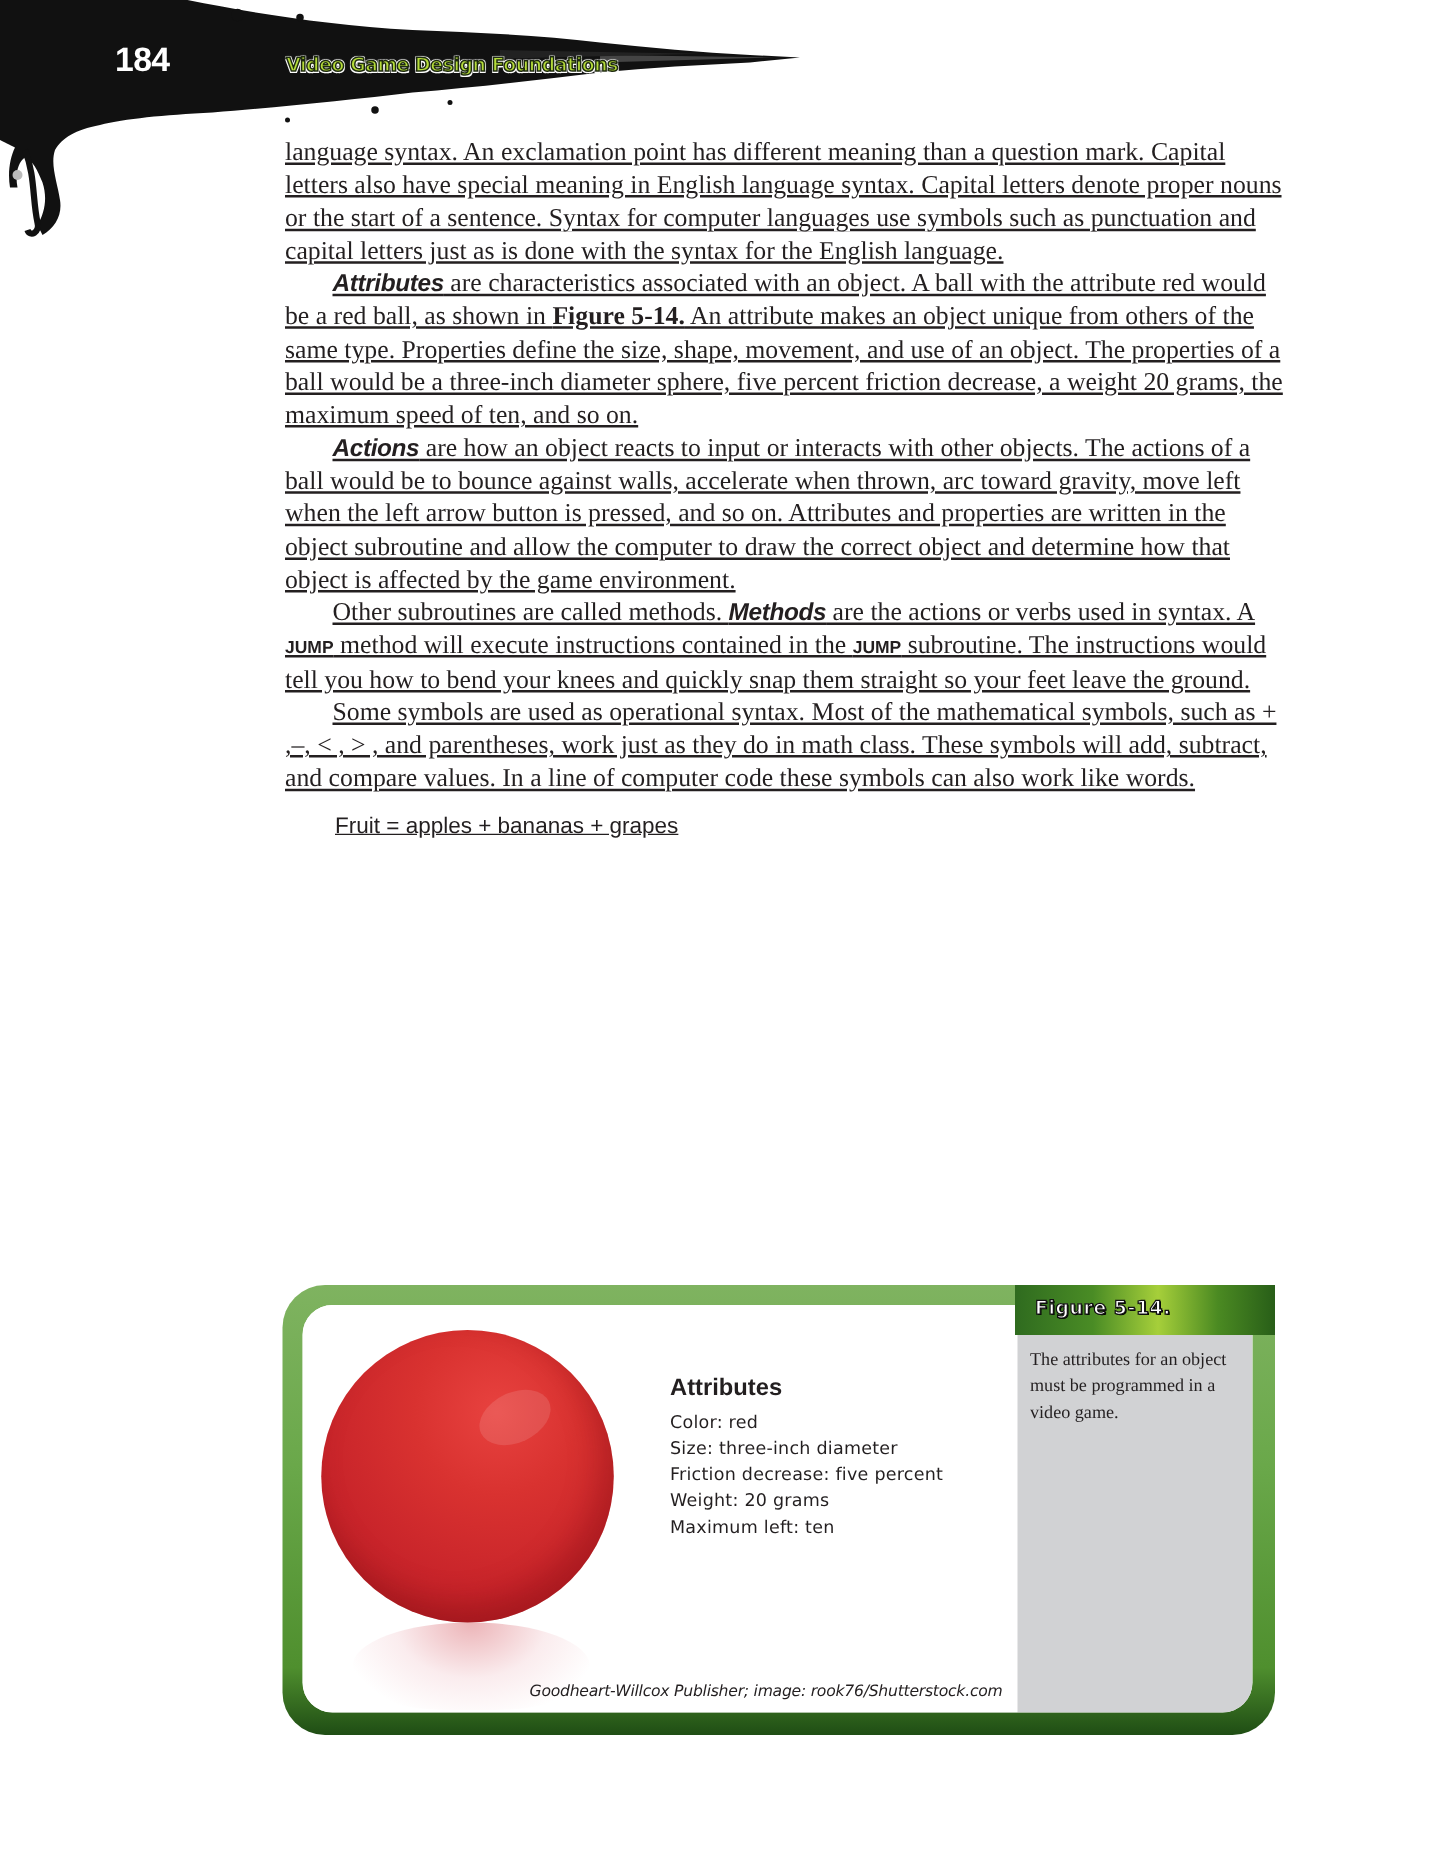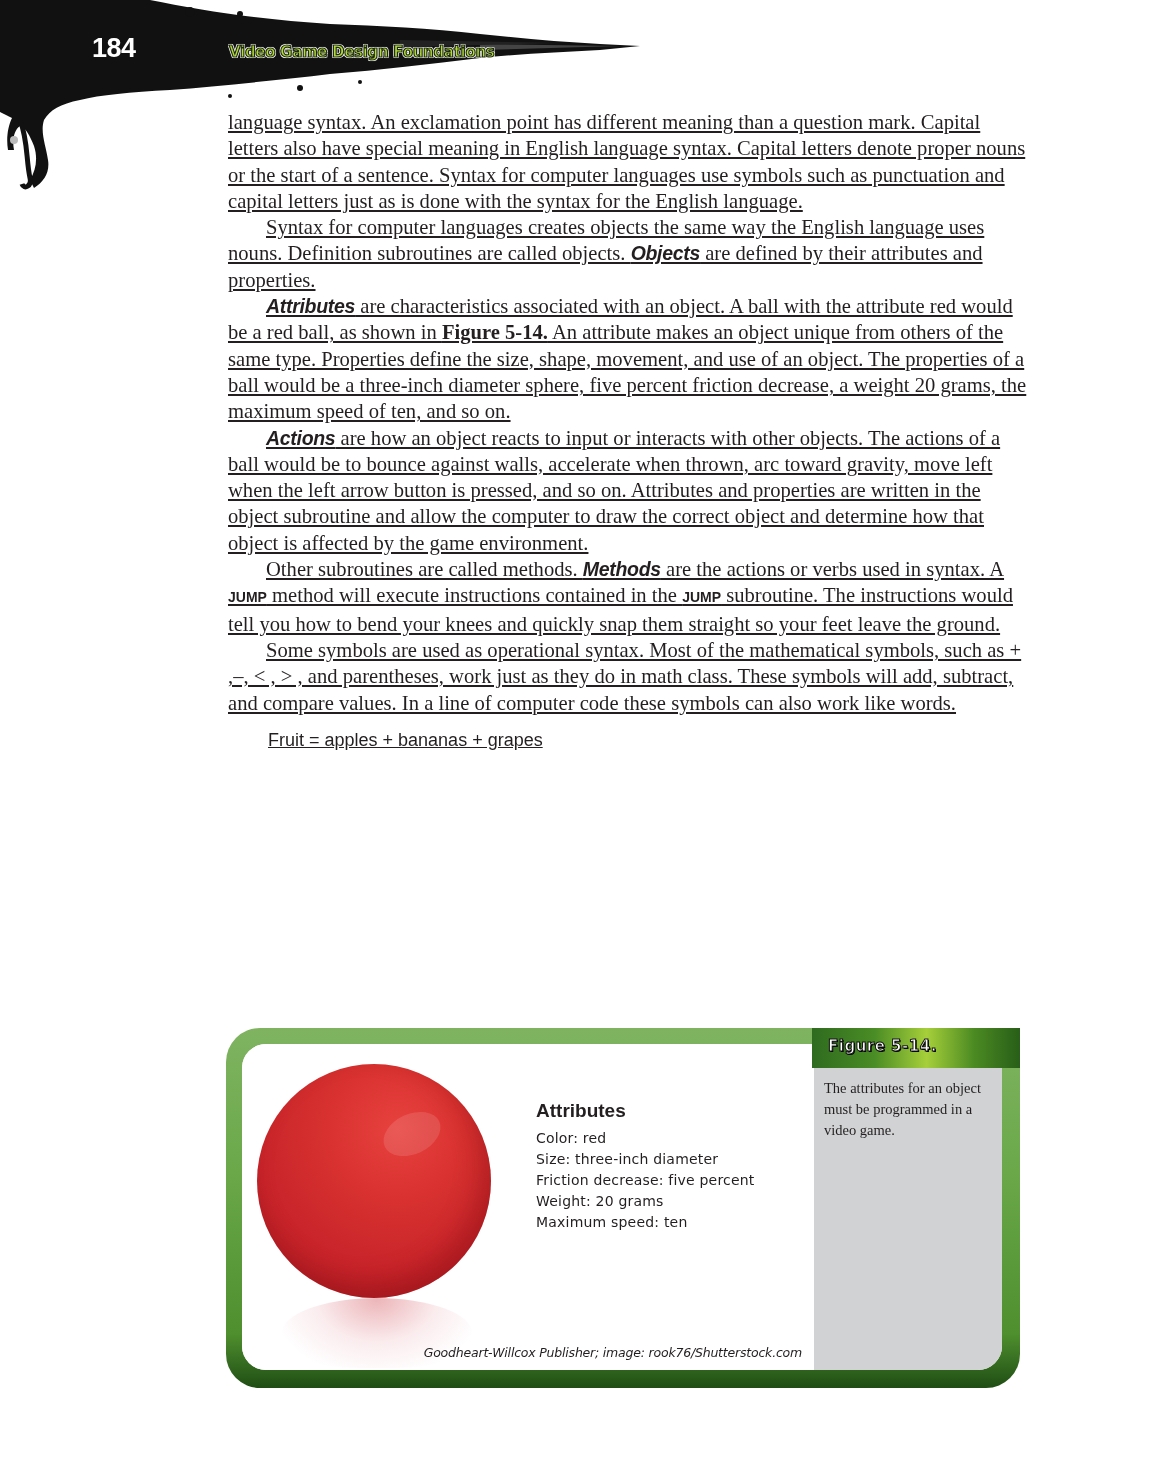--- a/index.html
+++ b/index.html
@@ -119,21 +119,20 @@
     <circle cx="360" cy="82" r="2" fill="#111"></circle>
     <path d="M480,44 L620,46 L480,50 Z" fill="#444"></path>
     <path d="M400,40 L560,43 L400,47 Z" fill="#222"></path>
   </svg>
   <div class="page-number">184</div>
   <div class="book-title">Video Game Design Foundations</div>
 </div>
 
 <div class="body-text">
   <p class="no-indent">language syntax. An exclamation point has different meaning than a question mark. Capital letters also have special meaning in English language syntax. Capital letters denote proper nouns or the start of a sentence. Syntax for computer languages use symbols such as punctuation and capital letters just as is done with the syntax for the English language.</p>
-  <p><span>Syntax for computer languages creates objects the same way the English language uses nouns. Definition subroutines are called objects. </span><span class="term">Objects</span><span> are defined by their attributes and properties.</span></p>
   <p><span class="term">Attributes</span><span> are characteristics associated with an object. A ball with the attribute red would be a red ball, as shown in </span><span class="fig-ref">Figure 5-14.</span><span> An attribute makes an object unique from others of the same type. Properties define the size, shape, movement, and use of an object. The properties of a ball would be a three-inch diameter sphere, five percent friction decrease, a weight 20 grams, the maximum speed of ten, and so on.</span></p>
   <p><span class="term">Actions</span><span> are how an object reacts to input or interacts with other objects. The actions of a ball would be to bounce against walls, accelerate when thrown, arc toward gravity, move left when the left arrow button is pressed, and so on. Attributes and properties are written in the object subroutine and allow the computer to draw the correct object and determine how that object is affected by the game environment.</span></p>
   <p><span>Other subroutines are called methods. </span><span class="term">Methods</span><span> are the actions or verbs used in syntax. A </span><span class="code-word">JUMP</span><span> method will execute instructions contained in the </span><span class="code-word">JUMP</span><span> subroutine. The instructions would tell you how to bend your knees and quickly snap them straight so your feet leave the ground.</span></p>
   <p>Some symbols are used as operational syntax. Most of the mathematical symbols, such as  + ,–, &lt; ,  &gt; , and parentheses, work just as they do in math class. These symbols will add, subtract, and compare values. In a line of computer code these symbols can also work like words.</p>
   <p class="code-example">Fruit = apples + bananas + grapes</p>
 </div>
 
 <div class="figure">
   <div class="figure-frame"></div>
   <div class="figure-inner">
@@ -141,21 +140,21 @@
       <div class="ball-reflection"></div>
       <div class="ball">
           <div class="ball-shine"></div>
         </div>
       <div class="attr-block">
         <div class="attr-title">Attributes</div>
         <div class="attr-line">Color: red</div>
         <div class="attr-line">Size: three-inch diameter</div>
         <div class="attr-line">Friction decrease: five percent</div>
         <div class="attr-line">Weight: 20 grams</div>
-        <div class="attr-line">Maximum speed: ten</div>
+        <div class="attr-line">Maximum left: ten</div>
       </div>
       <div class="credit">Goodheart-Willcox Publisher; image: rook76/Shutterstock.com</div>
     </div>
     <div class="caption-column"></div>
   </div>
   <div class="caption-header">
     <div class="caption-title">Figure 5-14.</div>
   </div>
   <div class="caption-text">The attributes for an object must be programmed in a video game.</div>
 </div>

